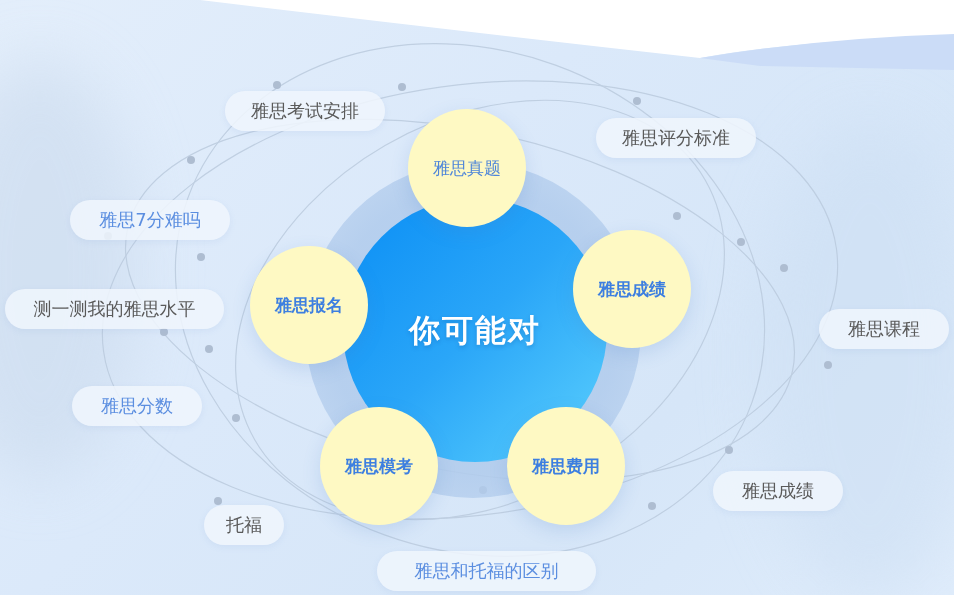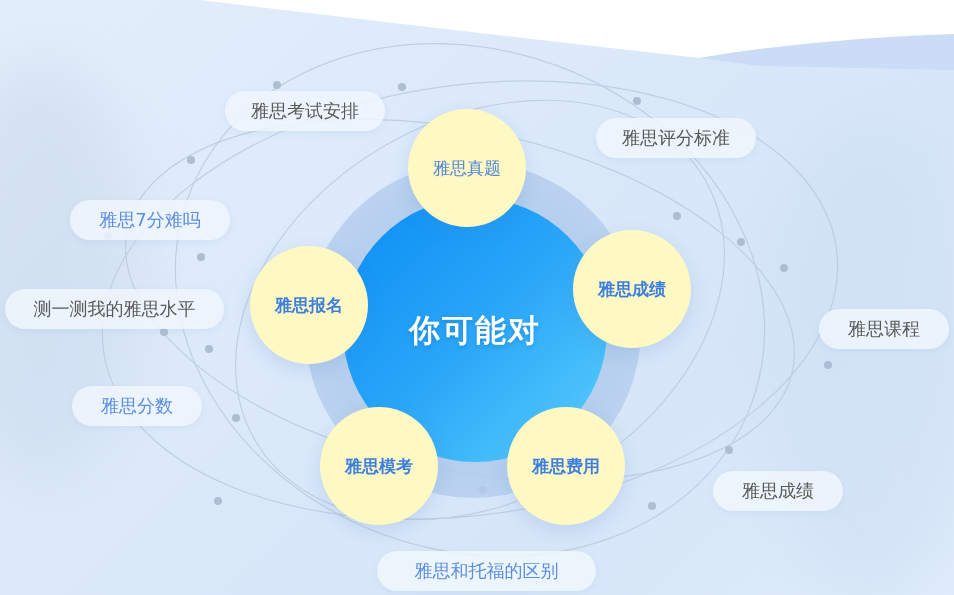--- a/index.html
+++ b/index.html
@@ -96,20 +96,23 @@
     </div>
   <div class="tag blue" style="left:70px;top:182px;width:160px;margin-top:18px;">
       <span>雅思7分难吗</span>
     </div>
   <div class="tag blue" style="left:72px;top:386px;width:130px;">
       <span>雅思分数</span>
     </div>
   <div class="tag gray" style="left:5px;top:289px;width:219px;">
       <span>测一测我的雅思水平</span>
     </div>
+  <div class="tag gray" style="left:204px;top:505px;width:80px;">
+      <span>托福</span>
+    </div>
   <div class="tag blue" style="left:377px;top:551px;width:219px;">
       <span>雅思和托福的区别</span>
     </div>
   <div class="tag gray" style="left:713px;top:471px;width:130px;">
       <span>雅思成绩</span>
     </div>
   <div class="tag gray" style="left:819px;top:309px;width:130px;font-family:Liberation Serif, serif;">
       <span>雅思课程</span>
     </div>
   <div class="tag gray" style="left:596px;top:118px;width:160px;">

